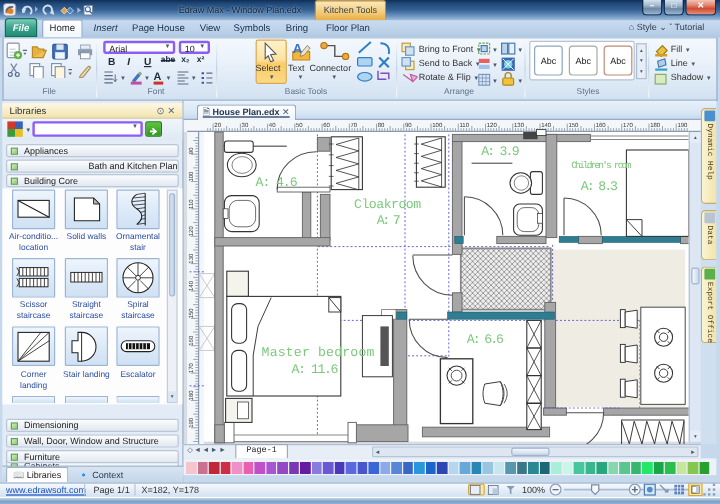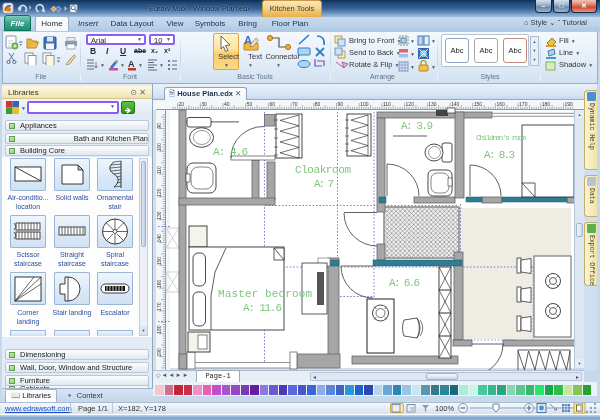--- a/index.html
+++ b/index.html
@@ -33,21 +33,21 @@
 
 #ribbon { left:2px; top:31px; width:596px; height:53px;
   background:linear-gradient(180deg,#f4f8fd 0%,#e9f1fa 40%,#dce8f5 75%,#d2e1f1 100%);
   border:1px solid #98aec9; border-top:1px solid #b7c9de; }
 .gsep { top:33px; width:1px; height:48px; background:linear-gradient(180deg,#f5f9fd, #c2d2e4 50%, #f5f9fd); }
 .glabel { top:73px; font-size:7px; color:#5f7187; text-align:center; }
 .combo { background:#fff; border:2px solid #8b5cf6; border-radius:2px; font-size:7.5px; color:#222; padding-left:3px; }
 .caret { color:#4a5a6e; font-size:5px; }
 #selbtn { left:213px; top:33px; width:26px; height:37px; border-radius:2px; border:1px solid #dba745;
   background:linear-gradient(180deg,#fef2cb 0%,#fce2a0 45%,#f9cc69 55%,#fbd984 100%); text-align:center; }
-.btool { font-size:7.5px; color:#333; text-align:right; }
+.btool { font-size:7.5px; color:#333; text-align:left; }
 
 
 #leftpanel { left:2px; top:84px; width:151px; height:318px; background:#e3ecf6; border-right:1px solid #8fa6c2; }
 #lib-head { left:2px; top:86px; width:150px; height:13px;
   background:linear-gradient(180deg,#fdf8e4 0%,#f7ecc4 60%,#f2e3ab 100%); border-bottom:1px solid #d5c48e;
   font-size:8px; color:#333; line-height:13px; padding-left:6px; }
 #lib-toolbar { left:2px; top:99px; width:150px; height:18px; background:linear-gradient(180deg,#f0f5fb,#dfe9f4); }
 .secbar { left:5px; width:144px; height:11px; border:1px solid #bac7d6; border-radius:2px;
   background:linear-gradient(180deg,#fbfcfe 0%,#eef2f7 50%,#e2e8f0 100%);
   font-size:7.5px; color:#222; line-height:10px; padding-left:14px; }
@@ -62,21 +62,21 @@
 #statusbar { left:0px; top:402px; width:600px; height:12px;
   background:linear-gradient(180deg,#f5f9fd 0%,#e4edf7 50%,#d4e2f1 100%); border-top:1px solid #a9bcd2;
   font-size:7.5px; color:#333; }
 #winbottom { left:0; top:414px; width:600px; height:6px;
   background:linear-gradient(180deg,#c3d7ec,#7e9fc6 60%,#92b2d4); border-top:1px solid #ffffff; }
 
 
 #tabbar { left:153px; top:84px; width:444px; height:16px;
   background:linear-gradient(180deg,#e9f1fa 0%,#d6e5f4 70%,#c6d9ed 100%); border-bottom:1px solid #96abc5; }
 #doctab { left:164px; top:87px; width:83px; height:13px; border:1px solid #8ba3c0; border-bottom:none; border-radius:3px 3px 0 0;
-  background:linear-gradient(180deg,#fefefe,#eef4fb); font-size:7.5px; color:#1c3050; }
+  background:linear-gradient(180deg,#fefefe,#eef4fb); font-size:7.5px; color:#1c3050;text-decoration:underline; }
 #pagerow { left:153px; top:370px; width:431px; height:12px; background:#e8eef6; border-top:1px solid #aebfd3; }
 #palrow { left:153px; top:382px; width:444px; height:14px; background:#edf2f9; }
 #vscroll { left:574px; top:110px; width:10px; height:258px; background:#dde7f3; border-left:1px solid #b5c6da; }
 #sidetabs { left:584px; top:100px; width:13px; height:270px; background:#cfdff0; }
 .sidetab { position:absolute; left:584px; width:13px; background:linear-gradient(90deg,#fbf4d3,#f1e3a8); border:1px solid #c3ad6b; border-right:none; border-radius:4px 0 0 4px;
   font-size:6.5px; color:#4a3f20; font-family:"Liberation Mono",monospace; }
 .vtext { writing-mode:vertical-rl; margin:2px auto 0 3px; letter-spacing:0px; }
 </style>
 </head>
 <body>
@@ -100,21 +100,21 @@
   <rect x="62" y="6" width="5" height="5" transform="rotate(45 64.5 8.5)" fill="#e8a23c" stroke="#fff" stroke-width="0.6"></rect>
   <rect x="68" y="6" width="5" height="5" transform="rotate(45 70.5 8.5)" fill="#4f83c2" stroke="#fff" stroke-width="0.6"></rect>
   <path d="M78 5 l4 3 l-4 3 z" fill="#9fb6d2"></path>
   <rect x="85" y="3" width="9" height="10" rx="1" fill="#f4f8fc" stroke="#77808c"></rect>
   <circle cx="89" cy="7" r="2.6" fill="none" stroke="#3a6bb0" stroke-width="1.2"></circle>
   <path d="M91 9 l3 3" stroke="#3a6bb0" stroke-width="1.4"></path>
 </svg>
 
 <div id="menubar" class="abs"></div>
 <div class="abs mtab" style="left:75px;width:26px;font-style:italic;">Insert</div>
-<div class="abs mtab" style="left:106px;width:52px;">Data Layout</div>
+<div class="abs mtab" style="left:106px;width:52px;">Page House</div>
 <div class="abs mtab" style="left:163px;width:24px;">View</div>
 <div class="abs mtab" style="left:192px;width:36px;">Symbols</div>
 <div class="abs mtab" style="left:236px;width:23px;">Bring</div>
 <div class="abs mtab" style="left:268px;width:44px;">Floor Plan</div>
 <div class="abs" style="left:524px;top:18px;font-size:7.5px;color:#2e3c4e;">⌂ Style ⌄ ˇ Tutorial</div>
 <div id="file-tab" class="abs">File</div>
 <div id="home-tab" class="abs">Home</div>
 
 <div id="ribbon" class="abs"></div>
 <div class="abs gsep" style="left:80px;"></div>

